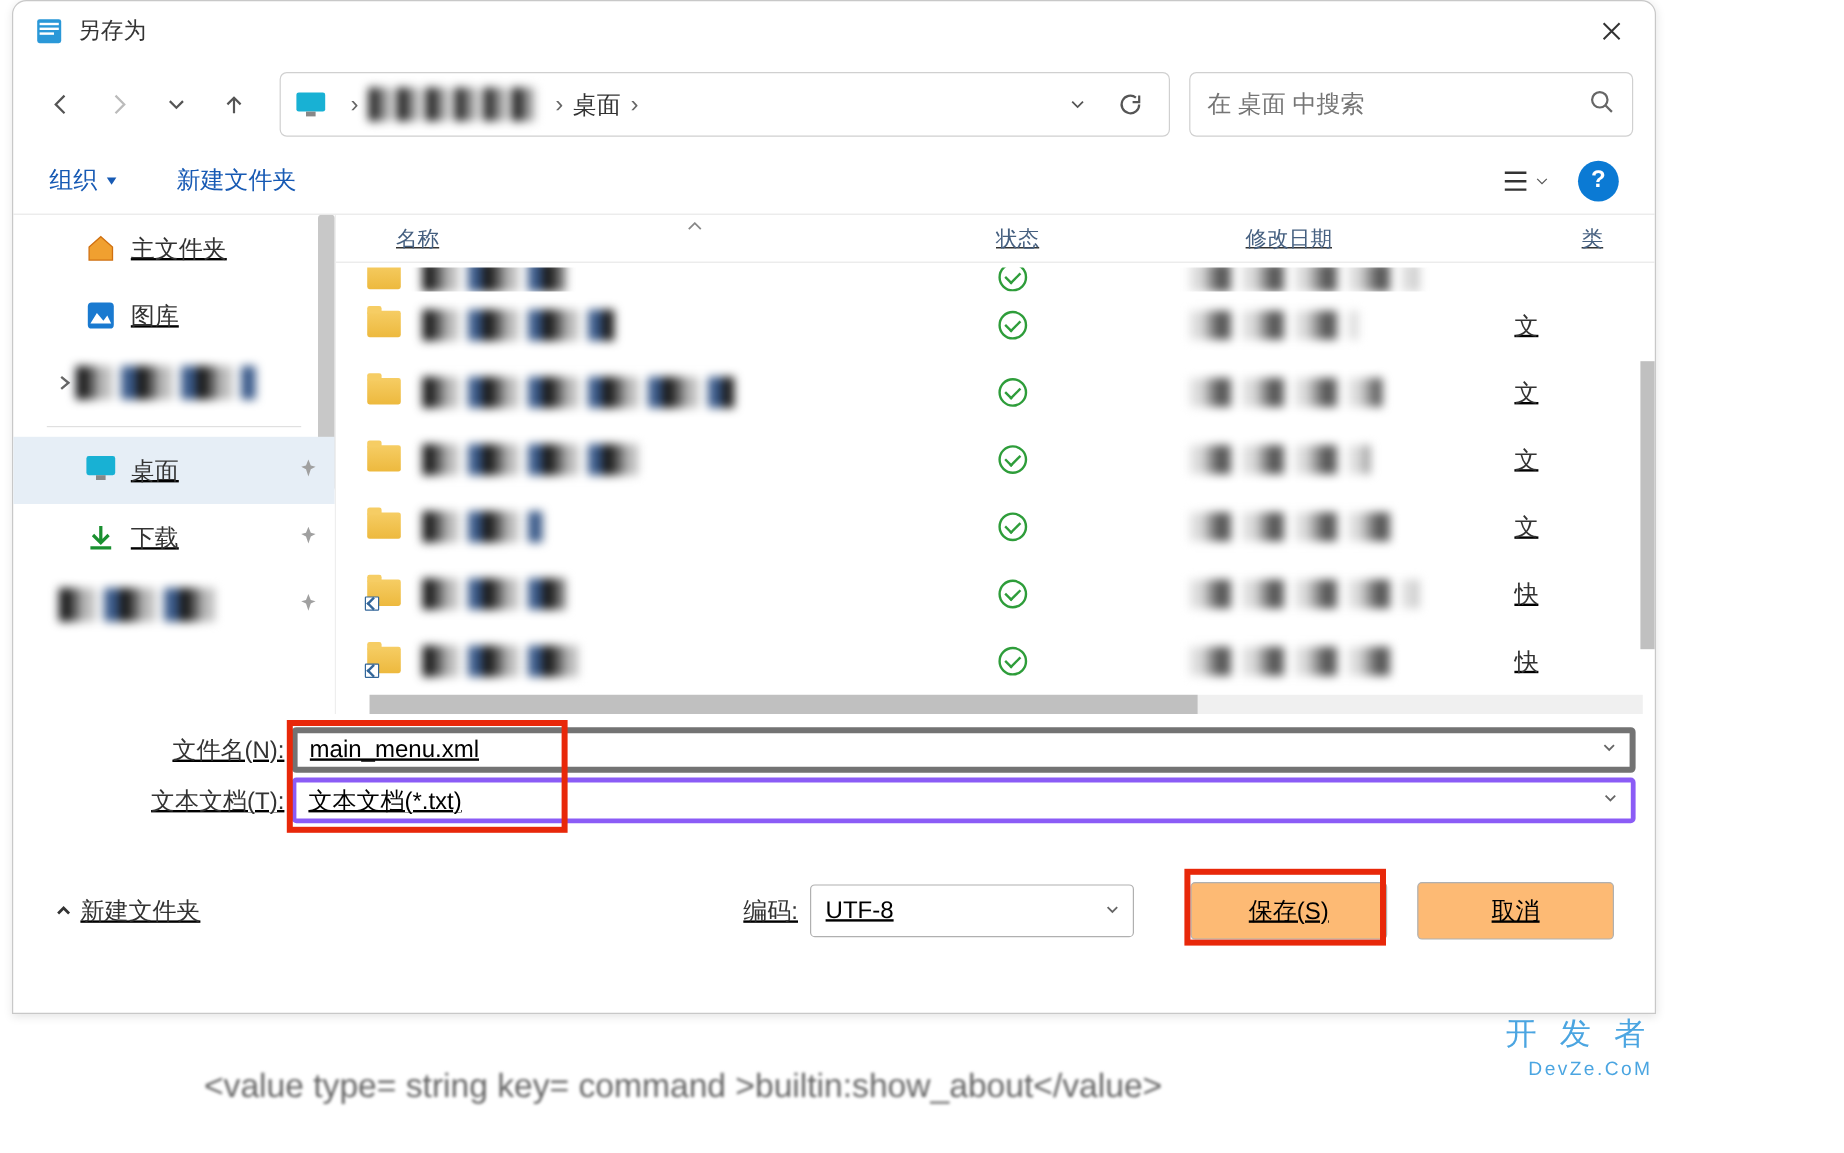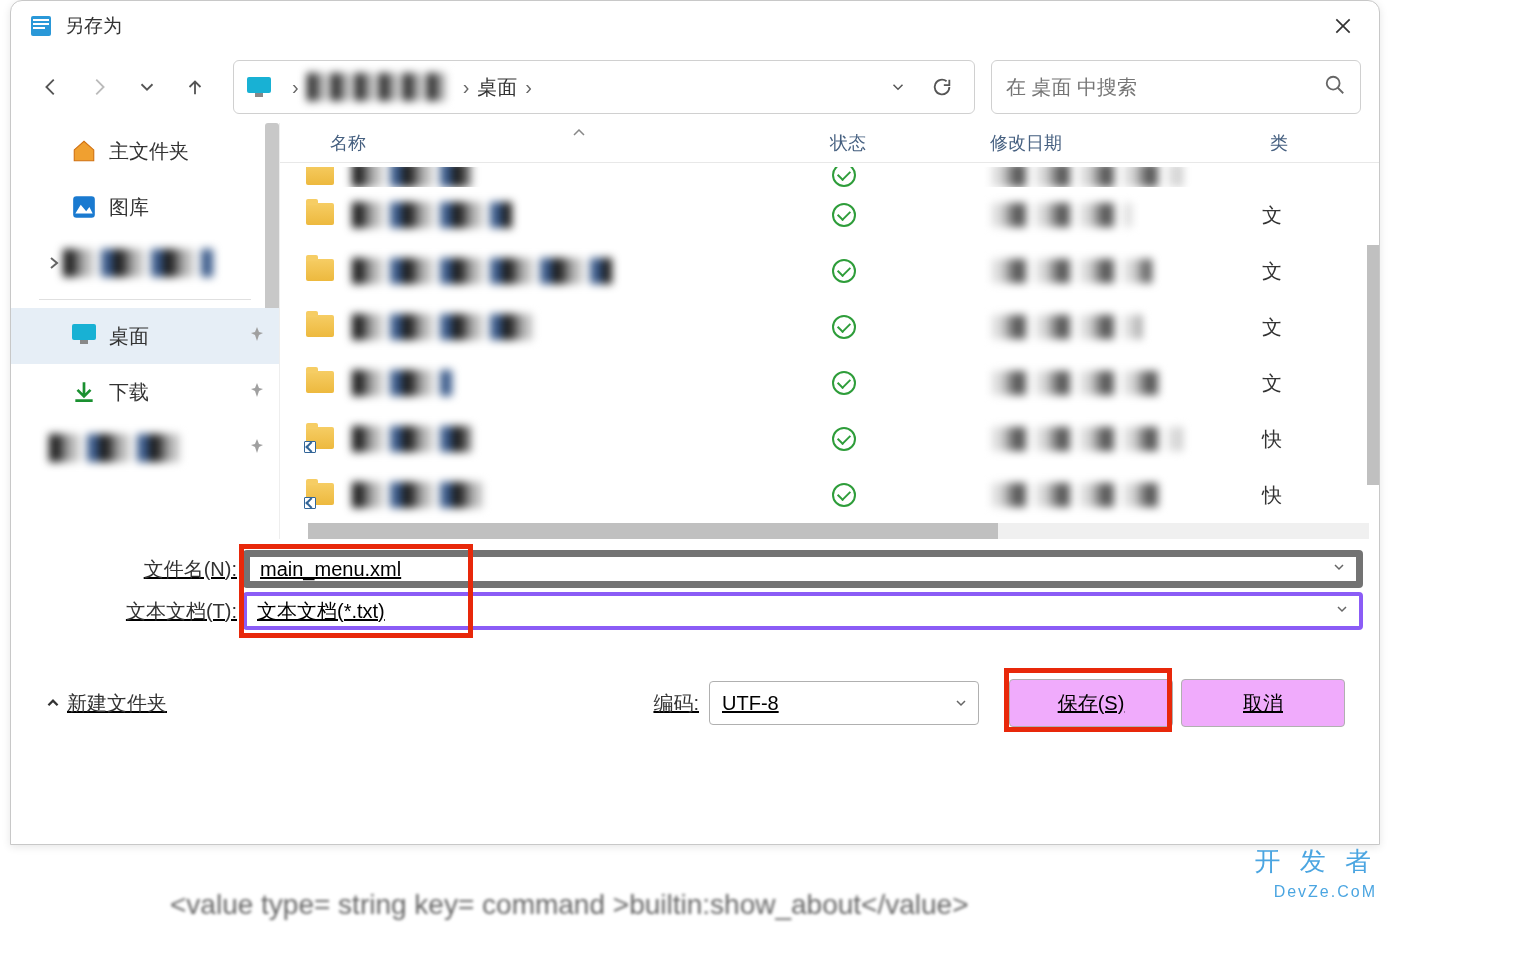--- a/index.html
+++ b/index.html
@@ -22,60 +22,60 @@
   .addr-ref{width:44px;height:44px;display:flex;align-items:center;justify-content:center;}
   .search-bar{width:370px;height:54px;border:1px solid #d0d0d0;border-radius:6px;display:flex;align-items:center;padding:0 14px;background:#fff;}
   .search-bar input{flex:1;border:none;outline:none;font-size:20px;color:#666;}
   .search-bar .sicon{color:#666;}
   .toolbar{height:56px;display:flex;align-items:center;padding:0 30px;border-bottom:1px solid #e8e8e8;}
   .tool-link{font-size:20px;color:#175ab4;margin-right:50px;display:flex;align-items:center;}
   .tool-link.dd::after{content:'';display:inline-block;width:0;height:0;border-left:4px solid transparent;border-right:4px solid transparent;border-top:6px solid #175ab4;margin-left:8px;}
   .tool-right{margin-left:auto;display:flex;align-items:center;gap:24px;}
   .view-btn{display:flex;align-items:center;gap:4px;}
   .help-btn{width:34px;height:34px;border-radius:50%;background:#0b7ad4;color:#fff;display:flex;align-items:center;justify-content:center;font-size:20px;font-weight:bold;}
-  .content{display:flex;height:416px;}
+  .content{display:flex;height:416px;text-decoration:underline;}
   .sidebar{width:268px;overflow:hidden;position:relative;}
   .sb-scroll{position:absolute;right:0;top:0;width:14px;height:230px;background:#c8c8c8;border-radius:3px;}
   .sb-item{height:56px;display:flex;align-items:center;padding:0 14px 0 60px;position:relative;}
   .sb-item .ico{position:absolute;left:60px;width:26px;height:26px;}
   .sb-item .lbl{margin-left:38px;font-size:20px;color:#333;}
   .sb-item.sel{background:#e6eef6;}
   .sb-item .pin{margin-left:auto;color:#a0a0a0;}
   .sb-sep{height:1px;background:#e0e0e0;margin:8px 28px;}
   .filelist{flex:1;position:relative;overflow:hidden;border-left:1px solid #eee;}
   .fl-header{height:40px;display:flex;align-items:center;border-bottom:1px solid #e8e8e8;font-size:18px;color:#466080;padding-left:50px;position:relative;}
   .fl-header .c-name{width:500px;}
   .fl-header .c-status{width:160px;}
-  .fl-header .c-date{width:280px;}
+  .fl-header .c-date{width:280px;margin-left:48px;}
   .fl-header .c-type{flex:1;}
   .fl-header .sort{position:absolute;left:292px;top:-2px;}
   .fl-rows{padding-top:4px;}
   .fl-row{height:56px;display:flex;align-items:center;padding-left:26px;}
   .fl-row .fico{width:28px;height:24px;margin-right:18px;}
   .fl-row .fname{width:480px;height:26px;filter:blur(4px);}
   .fl-row .fstatus{width:160px;display:flex;align-items:center;}
   .fl-row .fdate{width:270px;height:24px;filter:blur(4px);}
   .fl-row .ftype{font-size:20px;color:#333;}
   .fl-hscroll{position:absolute;bottom:0;left:28px;right:10px;height:16px;background:#f0f0f0;}
   .fl-hscroll-thumb{height:100%;width:65%;background:#c0c0c0;}
   .fl-vscroll{position:absolute;right:0;top:122px;width:12px;height:240px;background:#c0c0c0;}
   .bottom{padding:11px 16px 0 16px;text-decoration:underline;}
   .field-row{display:flex;align-items:center;margin-bottom:4px;position:relative;}
   .field-lbl{width:216px;text-align:right;font-size:20px;color:#333;padding-right:6px;}
   .field-in{flex:1;height:38px;border:4px solid #8b5cf6;border-radius:4px;display:flex;align-items:center;padding:0 10px;position:relative;}
-  .field-in.fn{border:7px solid #737373;align-items:center;}
+  .field-in.fn{border:5px solid #737373;align-items:center;}
   .field-in input{width:100%;border:none;outline:none;font-size:20px;}
   .field-in .dd{position:absolute;right:10px;}
   .highlight-box{position:absolute;left:212px;top:-6px;width:234px;height:94px;border:5px solid #e8280a;z-index:5;pointer-events:none;}
   .footer{height:82px;display:flex;align-items:center;padding:0 18px;margin-top:32px;}
   .hide-folders{display:flex;align-items:center;gap:6px;font-size:20px;color:#333;}
   .enc-lbl{margin-left:auto;font-size:20px;color:#333;margin-right:10px;}
   .enc-sel{width:270px;height:44px;border:1px solid #b0b0b0;border-radius:4px;display:flex;align-items:center;padding:0 12px;font-size:20px;position:relative;margin-right:22px;}
   .enc-sel .dd{position:absolute;right:10px;}
-  .btn{width:164px;height:48px;border:1px solid #b0b0b0;border-radius:4px;display:flex;align-items:center;justify-content:center;font-size:20px;background:#f0abfc;margin-left:8px;}
+  .btn{width:164px;height:48px;border:1px solid #b0b0b0;border-radius:4px;display:flex;align-items:center;justify-content:center;font-size:20px;background:#fdba74;margin-left:25px;}
   .btn.primary{position:relative;}
   .btn-highlight{position:absolute;width:168px;height:64px;border:5px solid #e8280a;left:-6px;top:-12px;pointer-events:none;}
   .watermark{position:absolute;right:160px;bottom:82px;font-size:26px;color:#2c96dc;opacity:0.85;letter-spacing:6px;pointer-events:none;z-index:20;}
   .watermark2{position:absolute;right:160px;bottom:60px;font-size:16px;color:#2c96dc;opacity:0.85;letter-spacing:2px;pointer-events:none;z-index:20;}
   .bg-text{position:absolute;bottom:40px;left:170px;font-size:28px;color:#666;filter:blur(1.5px);z-index:-1;}
   .folder-ico{display:inline-block;background:linear-gradient(#f6cd64,#edb93e);width:28px;height:22px;border-radius:2px;position:relative;}
   .folder-ico::before{content:'';position:absolute;top:-4px;left:0;width:12px;height:6px;background:#f6cd64;border-radius:2px 2px 0 0;}
   .shortcut-ov{position:absolute;bottom:-2px;left:-2px;width:12px;height:12px;background:#fff;border:1px solid #369;border-radius:1px;}
   .shortcut-ov::after{content:'';position:absolute;top:1px;left:2px;width:6px;height:6px;border-left:2px solid #369;border-bottom:2px solid #369;transform:rotate(45deg);}
   .redact{background:repeating-linear-gradient(90deg,#1a1a1a 0 10px,#666 10px 18px,#bbb 18px 30px,#fff 30px 38px,#3a5a8a 38px 50px);}
@@ -158,20 +158,35 @@
 
     <div class="search-bar">
       <input placeholder="在 桌面 中搜索" style="">
       <span class="sicon"><svg viewBox="0 0 24 24" width="22">
             <circle cx="10" cy="10" r="7" stroke="#666" stroke-width="2" fill="none"></circle>
             <path d="M15 15 L21 21" stroke="#666" stroke-width="2"></path>
           </svg></span>
     </div>
   </div>
 
+  <div class="toolbar">
+    <span class="tool-link dd">组织</span>
+    <span class="tool-link">新建文件夹</span>
+    <div class="tool-right">
+      <span class="view-btn">
+        <svg viewBox="0 0 24 24" width="24">
+            <path d="M3 5h18M3 12h18M3 19h18" stroke="#333" stroke-width="2"></path>
+          </svg>
+        <svg viewBox="0 0 24 24" width="12">
+            <path d="M4 8 L12 16 L20 8" stroke="#555" stroke-width="2" fill="none"></path>
+          </svg>
+      </span>
+      <span class="help-btn">?</span>
+    </div>
+  </div>
 
   <div class="content">
     <div class="sidebar">
       <div class="sb-scroll"></div>
       <div class="sb-item">
         <span class="ico"><svg viewBox="0 0 24 24">
               <path d="M3 11 L12 3 L21 11 V21 H3 Z" fill="#f0a030" stroke="#d07010"></path>
             </svg></span>
         <span class="lbl">主文件夹</span>
       </div>

